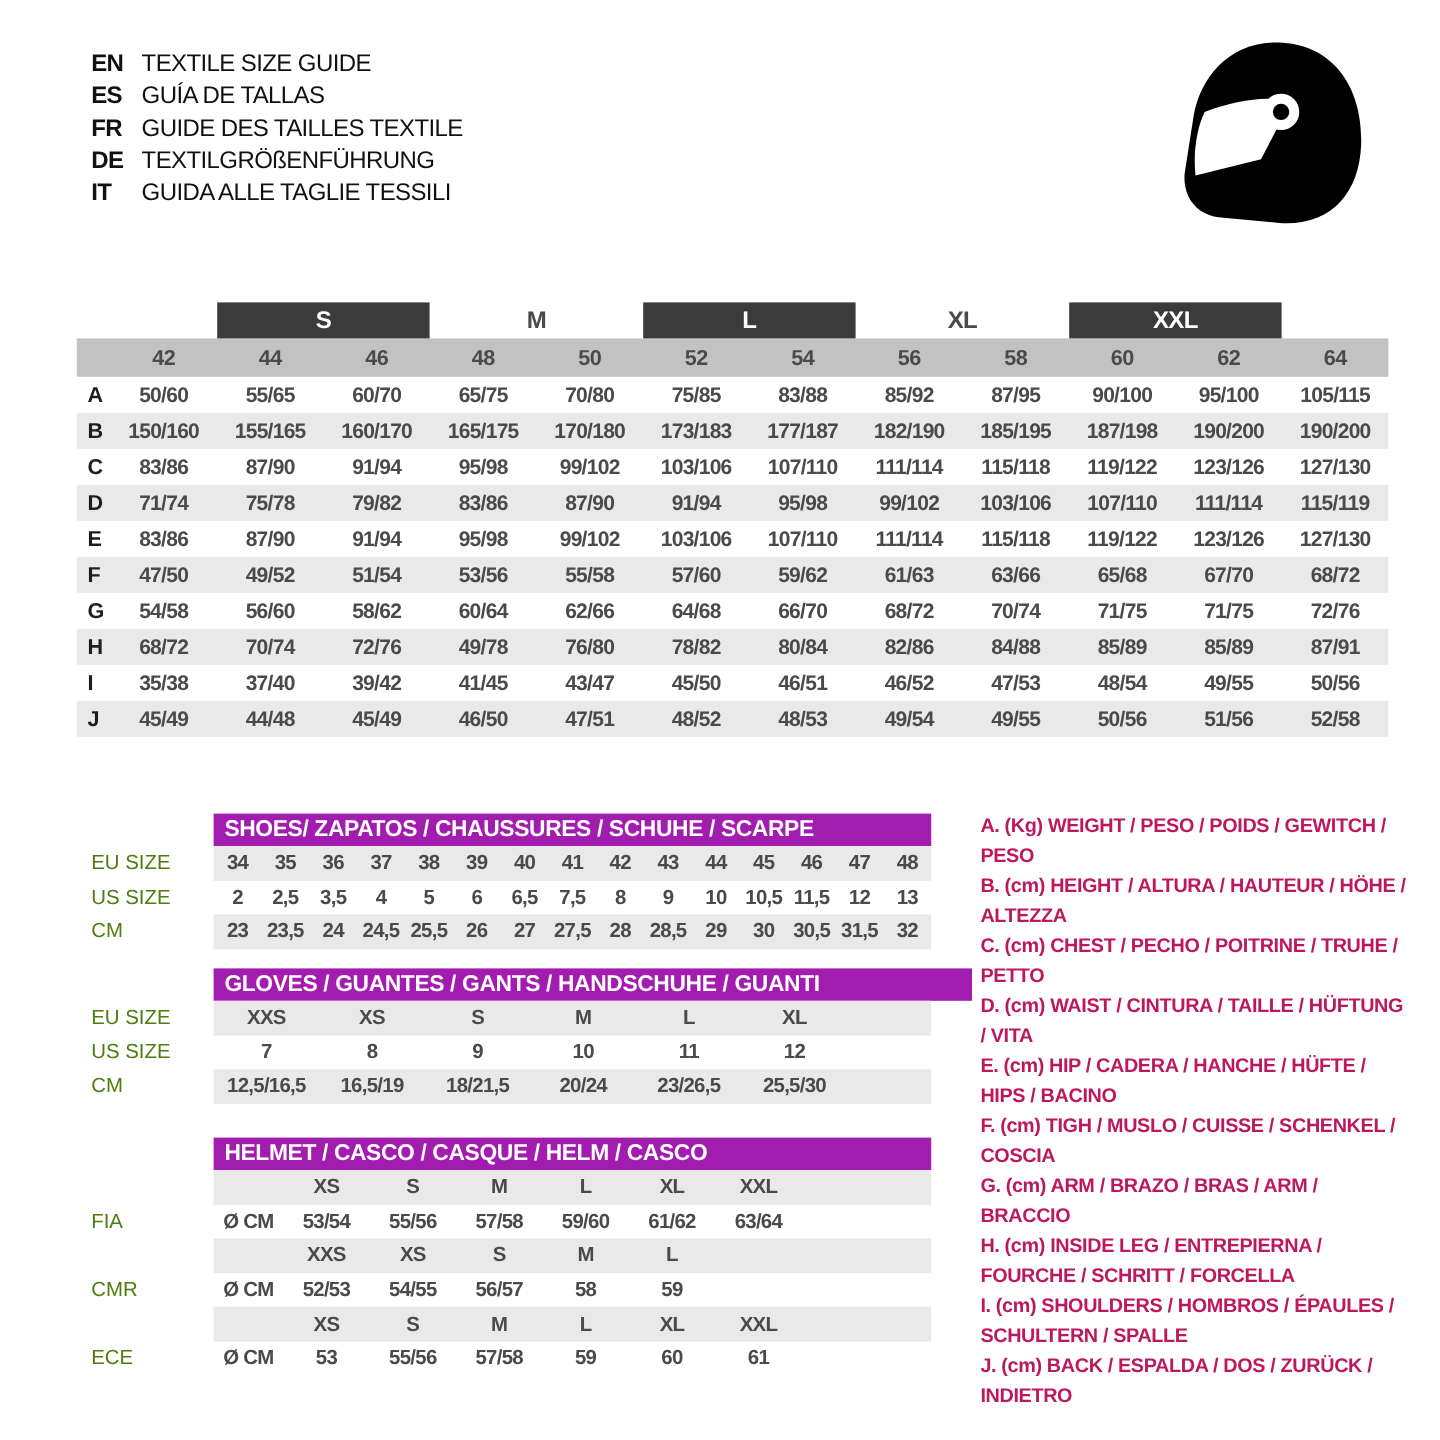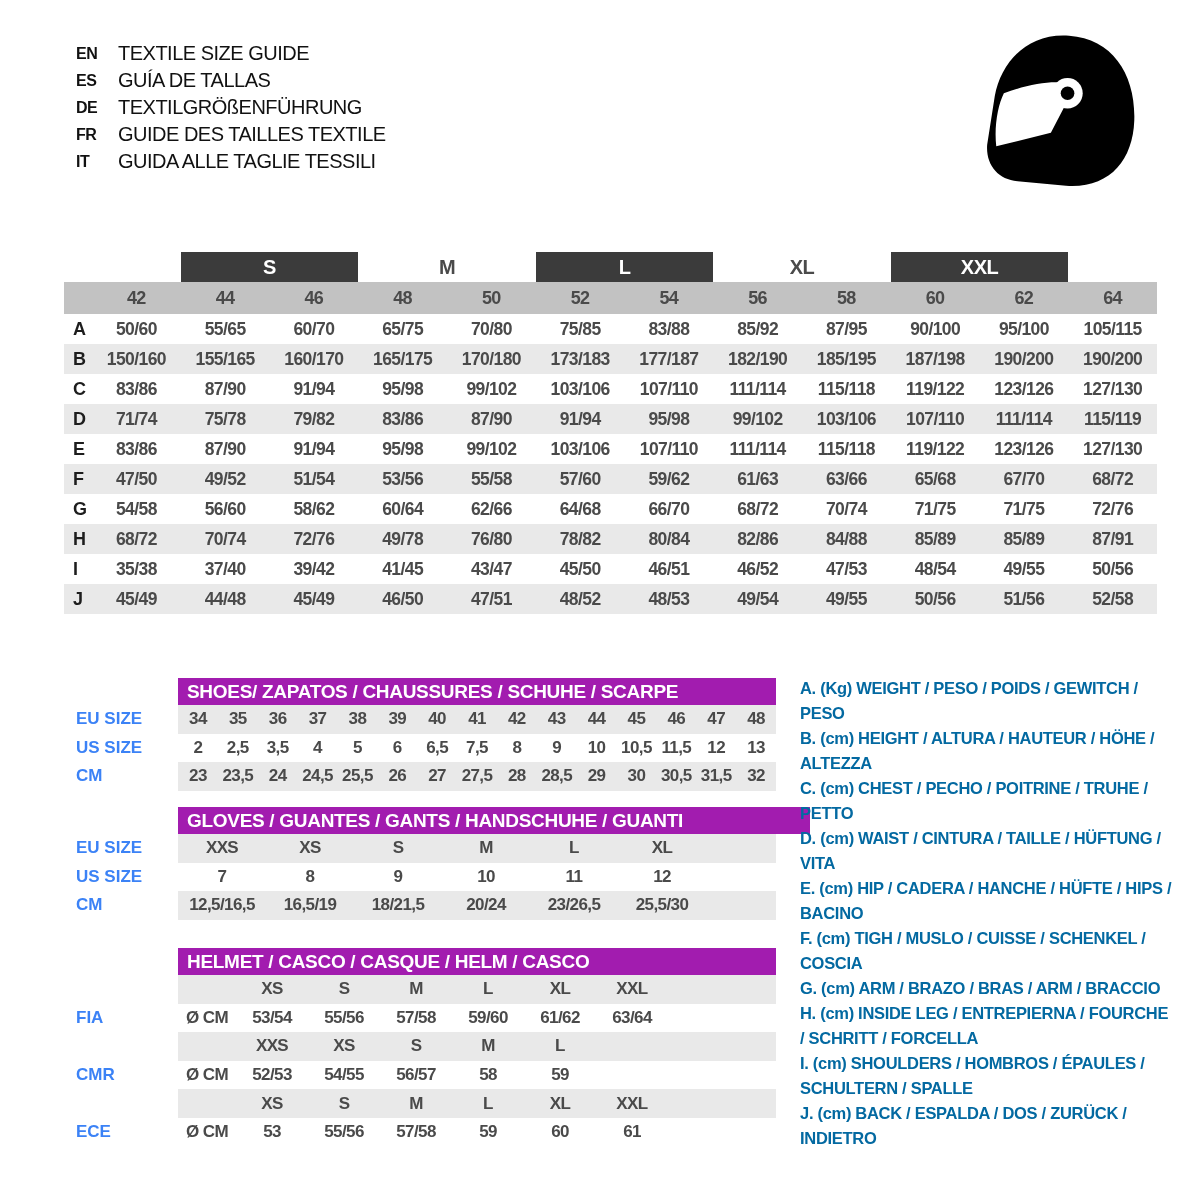--- a/index.html
+++ b/index.html
@@ -3,21 +3,21 @@
 <meta charset="utf-8">
 <style>
   html,body{margin:0;padding:0;background:#ffffff;}
   .page{
     position:relative;width:1200px;height:1200px;background:#fff;overflow:hidden;
     font-family:"Liberation Sans","DejaVu Sans",sans-serif;color:#111;
   }
   
   .lang-block{position:absolute;left:76px;top:40px;}
   .lang-row{display:flex;height:27px;align-items:center;}
-  .lang-code{font-weight:bold;font-size:16px;width:42px;letter-spacing:-0.5px;}
+  .lang-code{font-weight:bold;font-size:20px;width:42px;letter-spacing:-0.5px;}
   .lang-label{font-weight:normal;font-size:20px;letter-spacing:-0.5px;white-space:nowrap;}
   
   .helmet-icon{position:absolute;left:972px;top:22px;width:182px;height:185px;}
   
   .main-table{position:absolute;left:64px;top:252px;width:1093px;}
   .mt-grid{display:grid;grid-template-columns:28px repeat(12,1fr);}
   .mt-groups{height:30px;}
   .mt-group{grid-column:span 2;display:flex;align-items:center;justify-content:center;
     font-weight:bold;font-size:20px;color:#4a4a4a;letter-spacing:-0.5px;}
   .mt-group.boxed{background:#3b3b3b;color:#fff;}
@@ -28,52 +28,52 @@
   .mt-row.shaded{background:#e9e9e9;}
   .num-cell,.val-cell{display:flex;align-items:center;justify-content:center;
     font-weight:bold;font-size:17.5px;color:#4a4a4a;letter-spacing:-0.6px;white-space:nowrap;}
   .num-cell{font-size:18px;}
   .row-label{display:flex;align-items:center;padding-left:9px;font-weight:bold;font-size:18px;color:#1d1d1d;}
   
   .section{position:absolute;left:64px;width:712px;}
   .sec-bar{margin-left:114px;background:#a21caf;color:#fff;font-weight:bold;font-size:19px;
     letter-spacing:-0.3px;height:27px;line-height:27px;padding-left:9px;box-sizing:border-box;white-space:nowrap;overflow:hidden;}
   .sec-row{display:grid;grid-template-columns:114px 1fr;height:28.6px;}
-  .sec-label{display:flex;align-items:center;padding-left:12px;font-weight:bold;font-size:17px;color:#3b82f6;background:#fff;}
+  .sec-label{display:flex;align-items:center;padding-left:12px;font-weight:normal;font-size:17px;color:#4d7c0f;background:#fff;}
   .sec-values{display:grid;align-items:stretch;}
   .sec-row.shaded .sec-values{background:#e9e9e9;}
   .sec-values .val-cell{font-size:17px;}
   .shoes-vals{grid-template-columns:repeat(15,1fr);}
   .gloves-vals{grid-template-columns:repeat(6,88px) 1fr;}
   .helm-vals{grid-template-columns:58px repeat(6,72px) 1fr;}
   
   .legend{position:absolute;left:800px;top:676px;width:374px;}
-  .legend-item{font-weight:bold;font-size:16.5px;line-height:25px;color:#0369a1;letter-spacing:-0.3px;}
+  .legend-item{font-weight:bold;font-size:16.5px;line-height:25px;color:#be185d;letter-spacing:-0.3px;margin-left:17px;}
 </style>
 </head>
 <body>
 
 <div class="page">
 
   <div class="lang-block" id="lang-list">
       <div class="lang-row">
         <div class="lang-code">EN</div>
         <div class="lang-label">TEXTILE SIZE GUIDE</div>
       </div>
       <div class="lang-row">
         <div class="lang-code">ES</div>
         <div class="lang-label">GUÍA DE TALLAS</div>
       </div>
       <div class="lang-row">
+        <div class="lang-code">FR</div>
+        <div class="lang-label">GUIDE DES TAILLES TEXTILE</div>
+      </div>
+      <div class="lang-row">
         <div class="lang-code">DE</div>
         <div class="lang-label">TEXTILGRÖßENFÜHRUNG</div>
-      </div>
-      <div class="lang-row">
-        <div class="lang-code">FR</div>
-        <div class="lang-label">GUIDE DES TAILLES TEXTILE</div>
       </div>
       <div class="lang-row">
         <div class="lang-code">IT</div>
         <div class="lang-label">GUIDA ALLE TAGLIE TESSILI</div>
       </div>
     </div>
 
   <div class="helmet-icon">
     <svg viewBox="0 0 120 120" width="182" height="185" aria-hidden="true">
       <path d="M64 8 C36 6 19 26 15 48 L10 80 C9 93 17 103 30 104 L62 107 C90 109 106 91 107 64 C108 34 93 10 64 8 Z" fill="#000"></path>

